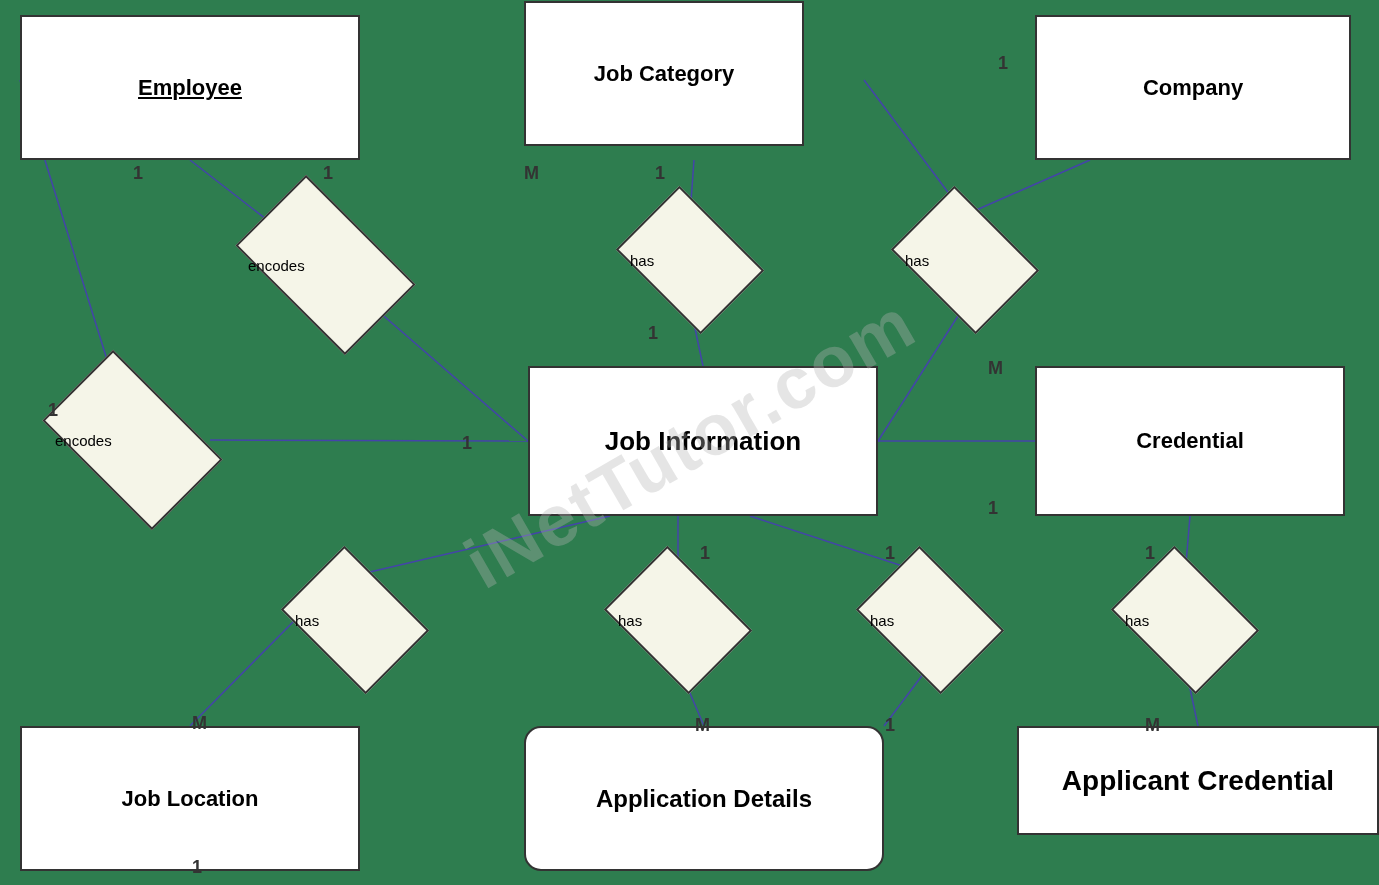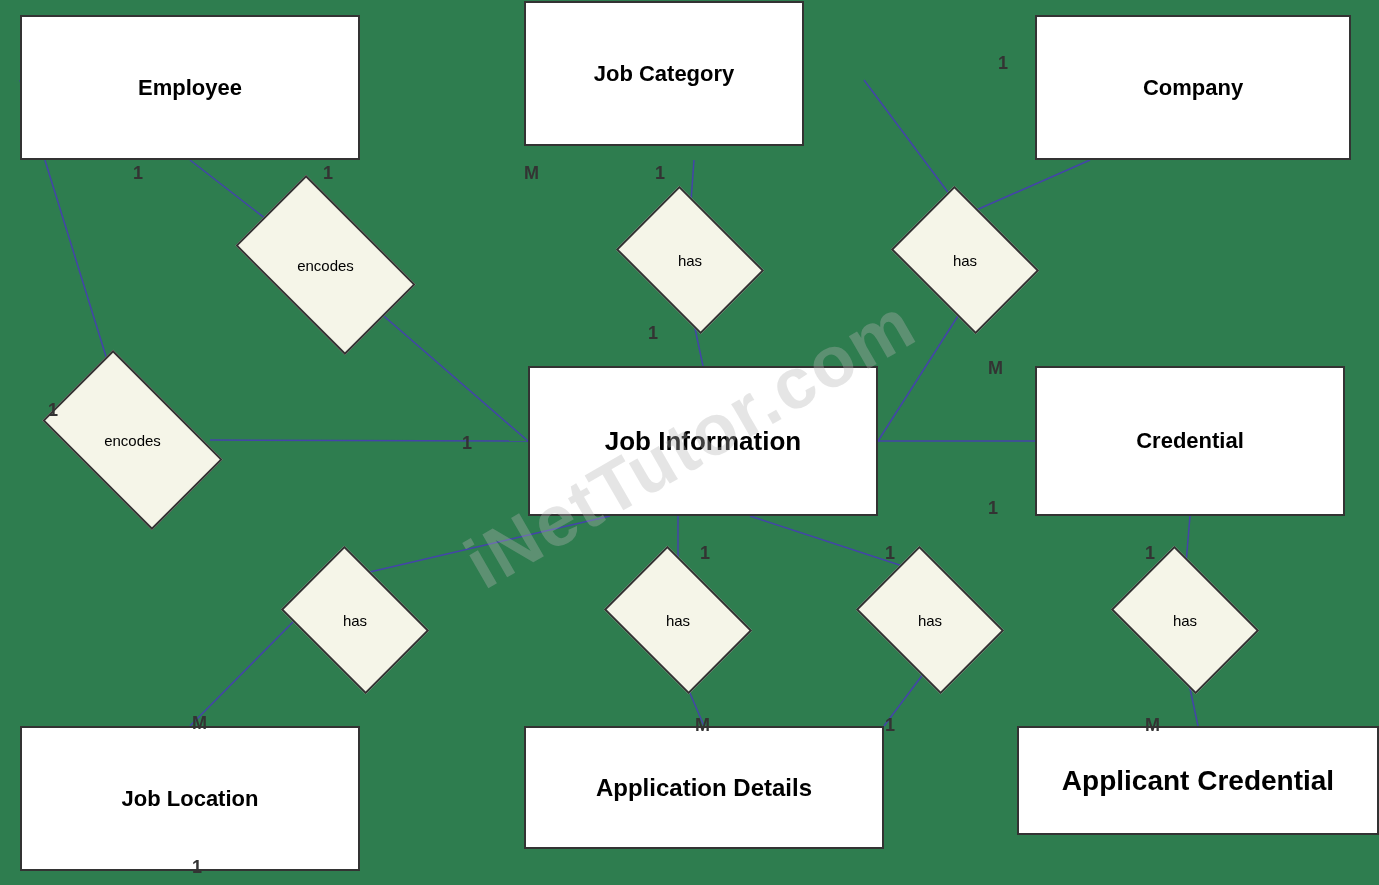--- a/index.html
+++ b/index.html
@@ -32,21 +32,21 @@
       align-items: center;
       justify-content: center;
       text-align: center;
       font-size: 22px;
       font-weight: bold;
     }
     .diamond {
       position: absolute;
       display: flex;
       align-items: center;
-      justify-content: center;
+      justify-content: flex-start;
       text-align: center;
       font-size: 16px;
     }
     .diamond-inner {
       width: 100%;
       height: 100%;
       background: #f5f5e8;
       border: 2px solid #333;
       transform: rotate(45deg);
       position: absolute;
@@ -113,21 +113,21 @@
 
     <line x1="750" y1="516" x2="930" y2="575" stroke="#4444aa" stroke-width="1.5"></line>
 
     <line x1="930" y1="665" x2="884" y2="726" stroke="#4444aa" stroke-width="1.5"></line>
 
     <line x1="1190" y1="516" x2="1185" y2="575" stroke="#4444aa" stroke-width="1.5"></line>
 
     <line x1="1185" y1="665" x2="1198" y2="726" stroke="#4444aa" stroke-width="1.5"></line>
   </svg>
 
-  <div class="entity" style="left:20px; top:15px; width:340px; height:145px;">
+  <div class="entity" style="left:20px; top:15px; width:340px; height:145px;text-decoration:underline;">
     <span>Employee</span>
   </div>
 
   <div class="entity" style="left:524px; top:1px; width:280px; height:145px;">
     <span>Job Category</span>
   </div>
 
   <div class="entity" style="left:1035px; top:15px; width:316px; height:145px;">
     <span>Company</span>
   </div>
@@ -137,21 +137,21 @@
   </div>
 
   <div class="entity" style="left:1035px; top:366px; width:310px; height:150px;">
     <span>Credential</span>
   </div>
 
   <div class="entity" style="left:20px; top:726px; width:340px; height:145px;text-align:right;">
     <span>Job Location</span>
   </div>
 
-  <div class="entity" style="left:524px; top:726px; width:360px; height:123px; font-size:24px;">
+  <div class="entity" style="left:524px; top:726px; width:360px; height:145px; font-size:24px;border-radius:17px;">
     <span>Application Details</span>
   </div>
 
   <div class="entity" style="left:1017px; top:726px; width:362px; height:109px; font-size:28px;">
     <span>Applicant Credential</span>
   </div>
 
   <div class="diamond" style="left:248px; top:215px; width:155px; height:100px;">
     <div class="diamond-inner"></div>
     <span class="diamond-label">encodes</span>

